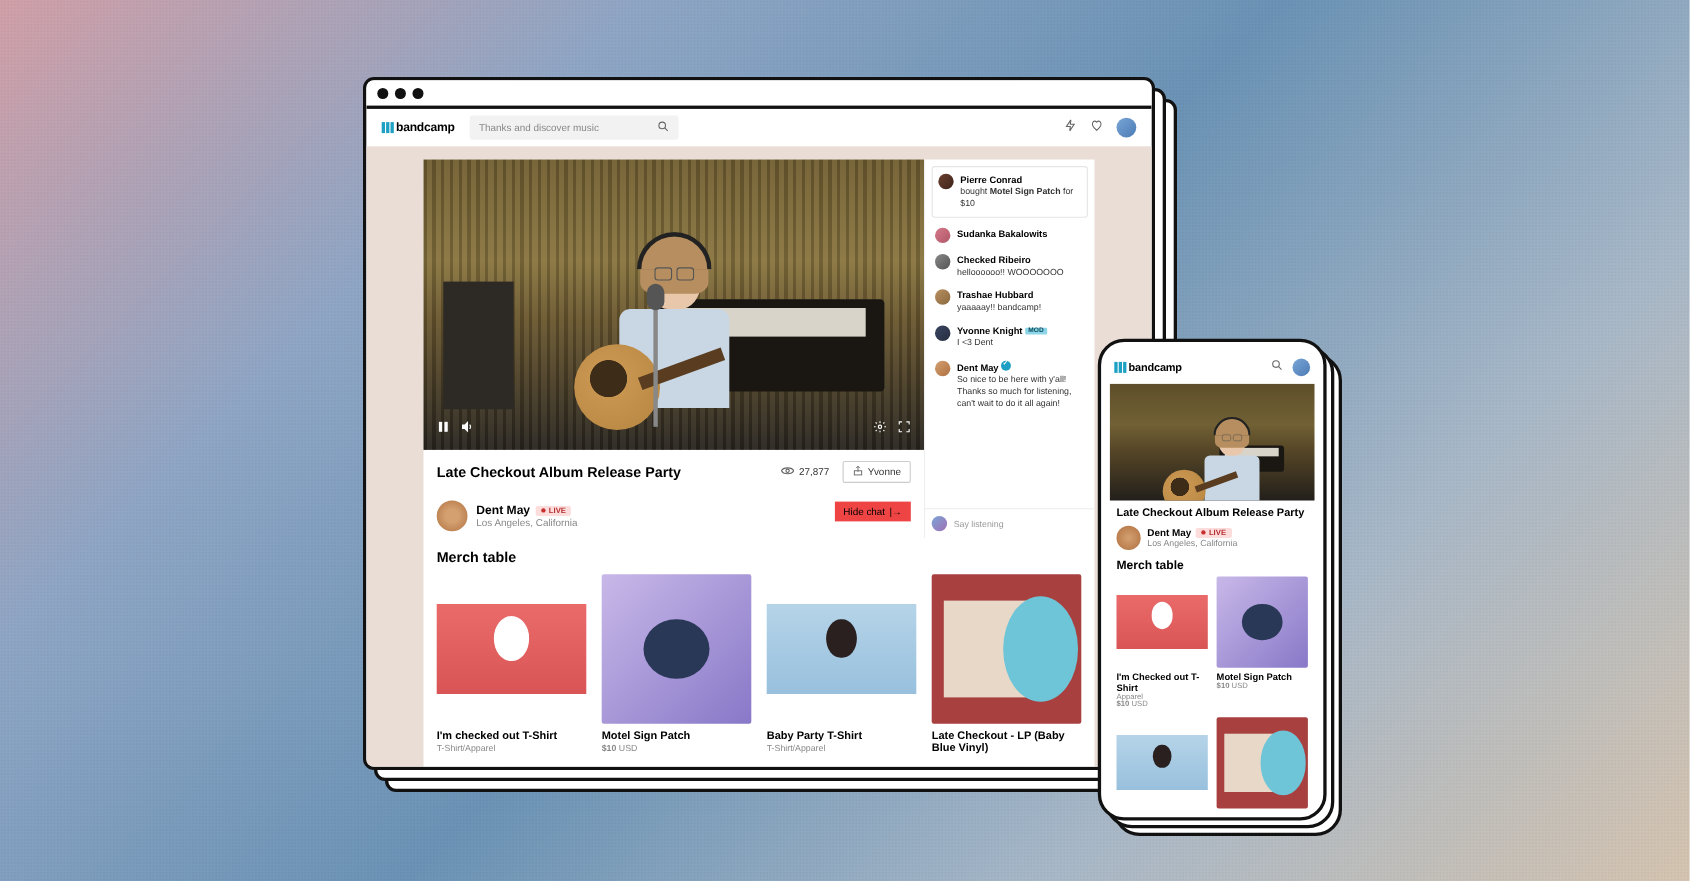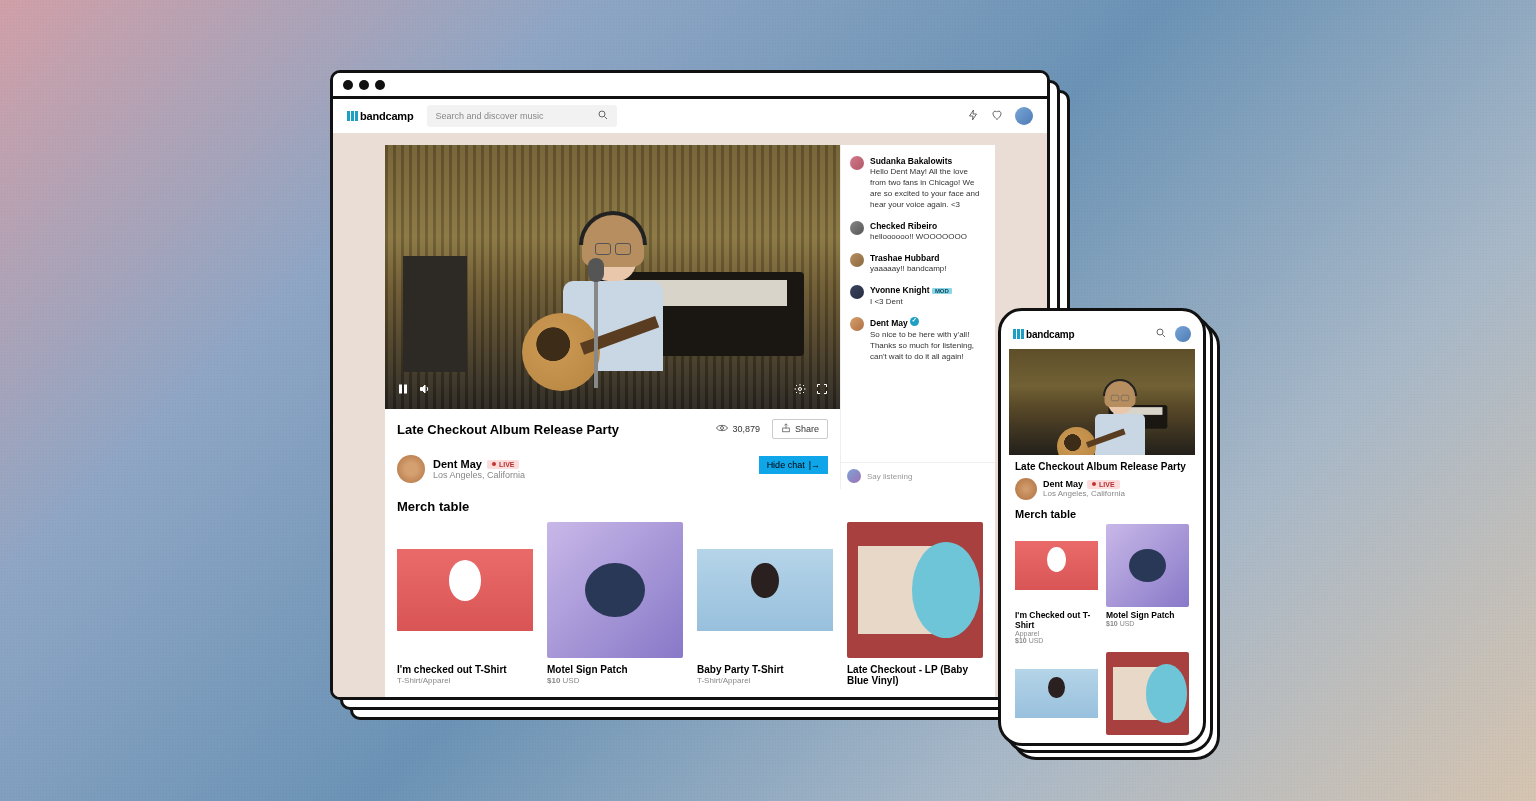--- a/index.html
+++ b/index.html
@@ -72,21 +72,21 @@
   .video-meta { padding: 10px 12px 6px 12px;}
   .video-title { font-size:13px; font-weight:bold;}
   .views-share{ display:flex; align-items:center; gap:12px; font-size:9px; color:#333;}
   .share-btn{ border:1px solid #ccc; padding:3px 8px; font-size:9px; display:flex; align-items:center; gap:4px; border-radius:2px;}
   .artist-row { display:flex; align-items:center; gap:8px; margin-top:8px;}
   .artist-avatar{ width:28px; height:28px; border-radius:50%; background: radial-gradient(circle,#d4a070 30%,#b07040 100%);}
   .artist-name{font-size:11px; font-weight:bold; display:flex; align-items:center; gap:5px;}
   .live-pill{ font-size:7px; background:#fddcdc; color:#b53030; padding:1px 5px; border-radius:2px; display:inline-flex; align-items:center; gap:3px; font-weight:bold;}
   .live-pill::before{content:''; width:4px;height:4px;background:#c83030;border-radius:50%;}
   .artist-loc{ font-size:9px; color:#888;}
-  .hide-chat{ margin-left:auto; background:#0ea5e9; padding:4px 8px; font-size:9px; display:flex; align-items:center; gap:4px;}
+  .hide-chat{ margin-left:auto; background:#ef4444; padding:4px 8px; font-size:9px; display:flex; align-items:center; gap:4px;}
   
   
   .chat-list{ flex:1; padding:6px 6px; overflow:hidden;}
   .chat-item{ display:flex; gap:6px; padding:5px 3px; line-height:1.35;}
   .chat-item.purchase{ border:1px solid #e5e5e5; border-radius:3px; margin-bottom:4px; padding:6px 5px;}
   .chat-av{ width:14px; height:14px; border-radius:50%; flex-shrink:0;}
   .av1{background:linear-gradient(135deg,#6b4030,#3d2418);}
   .av2{background:linear-gradient(135deg,#8a5a3a,#5d3a25);}
   .av3{background:linear-gradient(135deg,#d47888,#b05868);}
   .av4{background:linear-gradient(135deg,#888,#555);}
@@ -170,21 +170,21 @@
     <div class="topbar">
       <div class="logo">
         <span class="bars">
             <span></span>
             <span></span>
             <span></span>
           </span>
         <span>bandcamp</span>
       </div>
       <div class="search">
-        <span>Search and discover music</span>
+        <span>Thanks and discover music</span>
         <span class="mag"><svg class="icn" viewBox="0 0 24 24">
               <circle cx="10" cy="10" r="6"></circle>
               <line x1="15" y1="15" x2="20" y2="20"></line>
             </svg></span>
       </div>
       <div class="topbar-icons">
         <span><svg class="icn" viewBox="0 0 24 24">
               <polyline points="13 2 5 14 12 14 11 22 19 10 12 10 13 2"></polyline>
             </svg></span>
         <span><svg class="icn" viewBox="0 0 24 24">
@@ -240,29 +240,29 @@
             </div>
             <div class="video-meta">
               <div style="display:flex;justify-content:space-between;align-items:center;">
                 <div class="video-title">Late Checkout Album Release Party</div>
                 <div class="views-share">
                   <span style="display:flex;align-items:center;gap:4px;">
                     <span><svg class="icn" viewBox="0 0 24 24">
                           <path d="M1 12 C 4 5 20 5 23 12 C 20 19 4 19 1 12 Z"></path>
                           <circle cx="12" cy="12" r="3"></circle>
                         </svg></span>
-                    <span>30,879</span>
+                    <span>27,877</span>
                   </span>
                   <span class="share-btn">
                     <span><svg class="icn" style="width:10px;height:10px" viewBox="0 0 24 24">
                           <polyline points="16 6 12 2 8 6"></polyline>
                           <line x1="12" y1="2" x2="12" y2="14"></line>
                           <rect x="4" y="12" width="16" height="9"></rect>
                         </svg></span>
-                    <span>Share</span>
+                    <span>Yvonne</span>
                   </span>
                 </div>
               </div>
               <div style="display:flex;align-items:center;margin-top:8px;">
                 <div class="artist-row">
                   <div class="artist-avatar"></div>
                   <div>
                     <div class="artist-name">
                       <span>Dent May</span>
                       <span class="live-pill">LIVE</span>
@@ -273,25 +273,31 @@
                 <div class="hide-chat">
                   <span>Hide chat</span>
                   <span>|→</span>
                 </div>
               </div>
             </div>
           </div>
 
           <div class="chat-col">
             <div class="chat-list">
+              <div class="chat-item purchase">
+                <div class="chat-av av1"></div>
+                <div class="chat-body">
+                  <div class="chat-name">Pierre Conrad</div>
+                  <div class="chat-text"><span>bought</span> <b>Motel Sign Patch</b> <span>for $10</span></div>
+                </div>
+              </div>
               <div class="chat-item">
                 <div class="chat-av av3"></div>
                 <div class="chat-body">
                     <div class="chat-name">Sudanka Bakalowits</div>
-                    <div class="chat-text">Hello Dent May! All the love from two fans in Chicago! We are so excited to your face and hear your voice again. &lt;3</div>
                   </div>
               </div>
               <div class="chat-item">
                 <div class="chat-av av4"></div>
                 <div class="chat-body">
                     <div class="chat-name">Checked Ribeiro</div>
                     <div class="chat-text">helloooooo!! WOOOOOOO</div>
                   </div>
               </div>
               <div class="chat-item">

